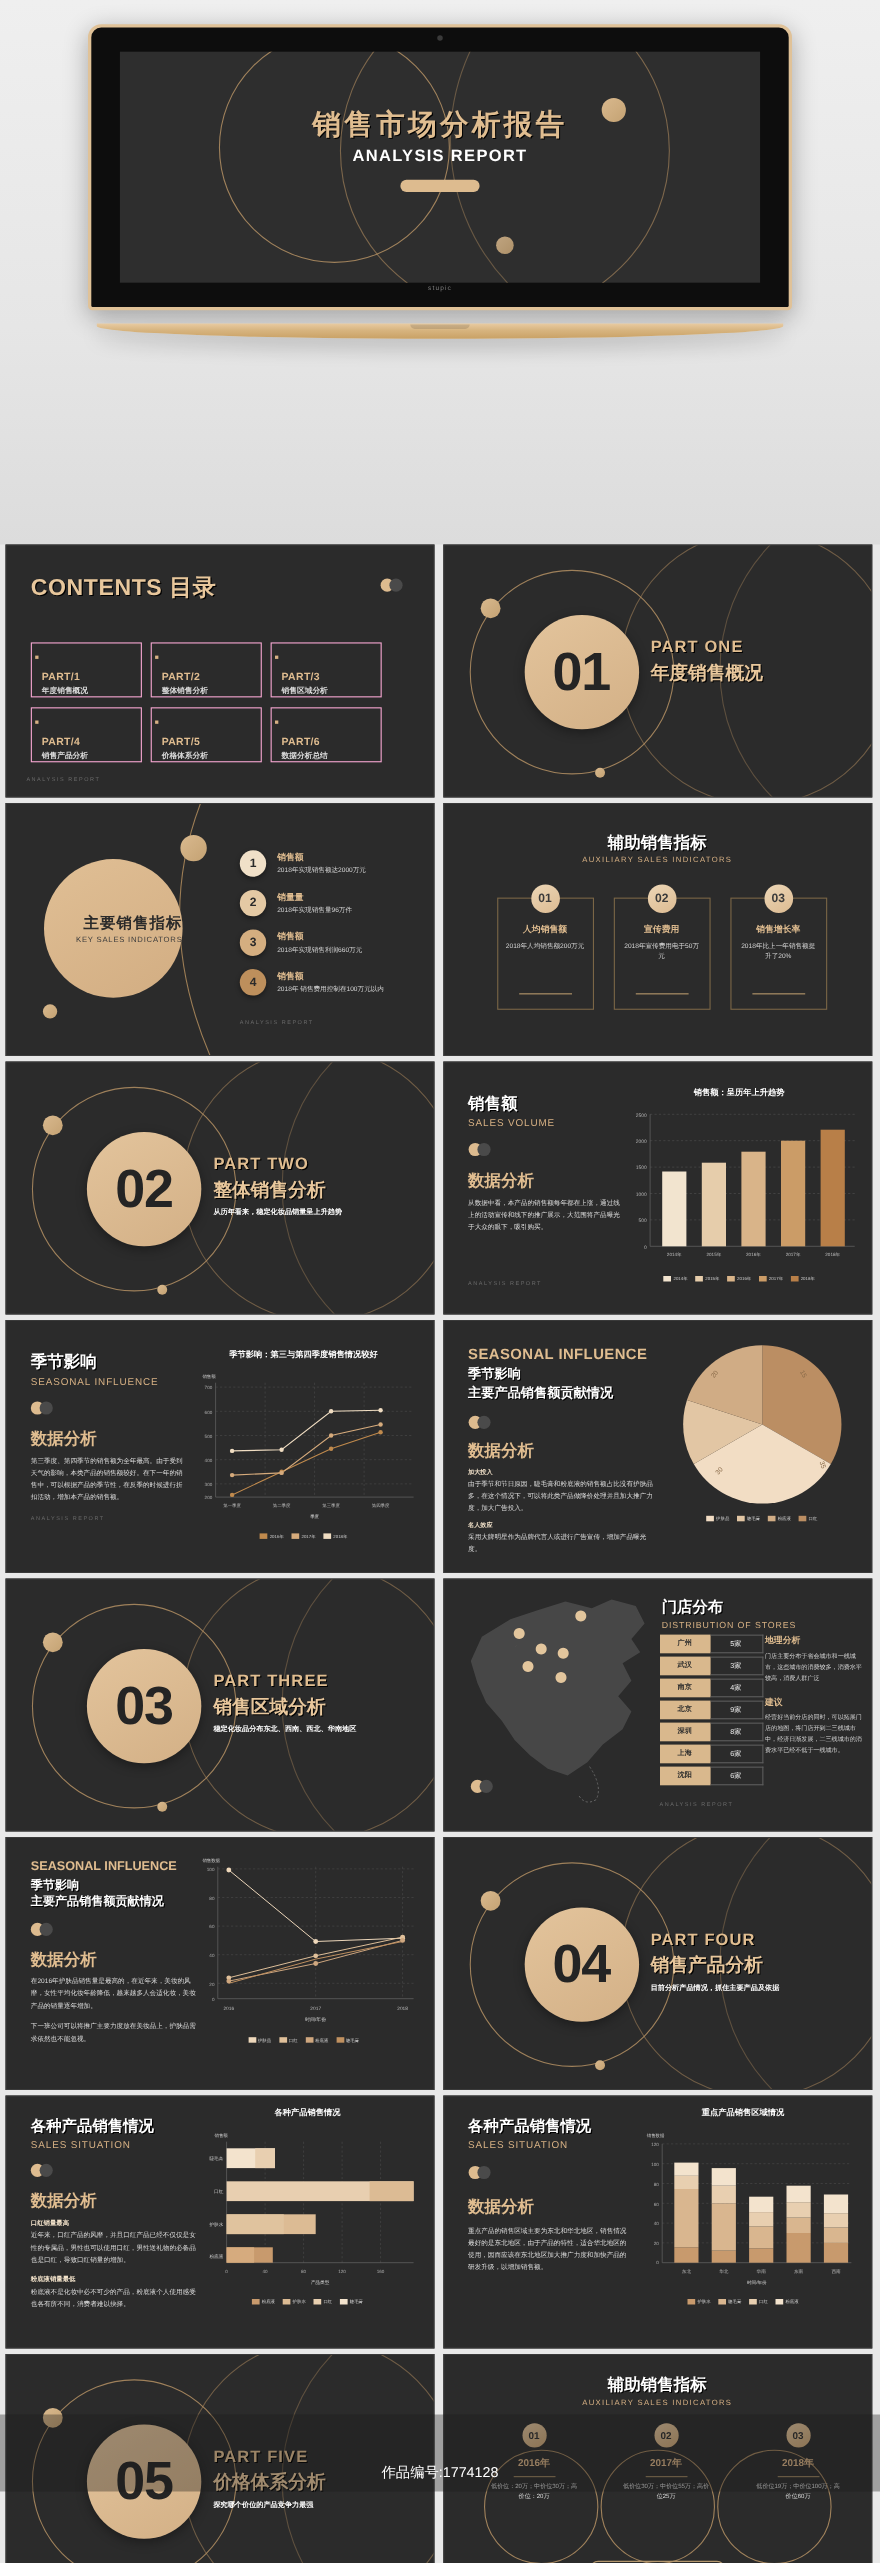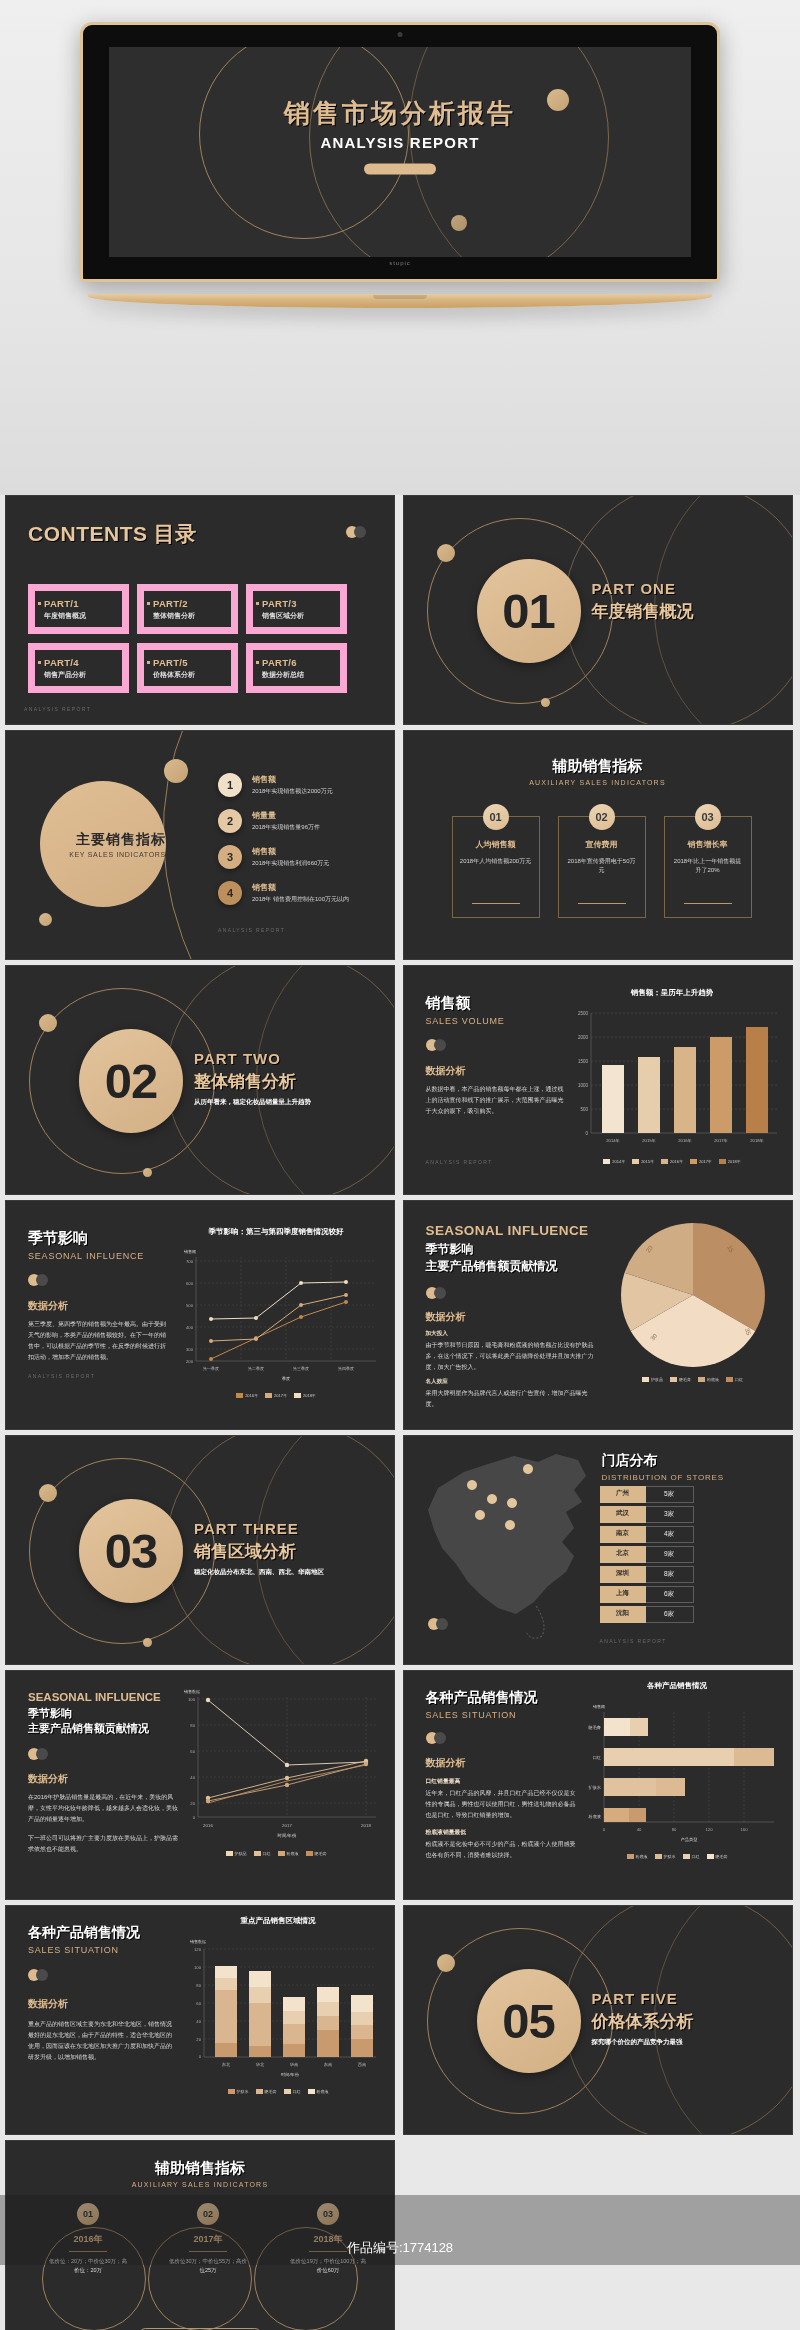--- a/index.html
+++ b/index.html
@@ -34,21 +34,21 @@
 
   .sp { position:absolute; }
   .wm { position:absolute; left:18px; bottom:12px; font-size:5px; color:#6a6a6a; letter-spacing:1.4px; }
 
   
   .ct-title { left:22px; top:24px; font-size:21px; font-weight:bold; color:#e8c79c; letter-spacing:.5px; text-shadow:1px 1px 0 #000; }
   .toggle { width:22px; height:12px; position:absolute; }
   .toggle .a { position:absolute; left:0; top:0; width:12px; height:12px; border-radius:50%; background:#ddbb8f; }
   .toggle .b { position:absolute; left:8px; top:0; width:12px; height:12px; border-radius:50%; background:#4a4a4a; }
   .ct-grid { position:absolute; left:22px; top:88px; display:grid; grid-template-columns:repeat(3,101px); grid-auto-rows:50px; gap:9px 8px; }
-  .ct-card { border:7px solid #f9a8d4; padding:7px 6px 0 9px; position:relative; }
+  .ct-card { border:1px solid #f9a8d4; padding:25px 6px 0 9px; position:relative; }
   .ct-card .sq { position:absolute; left:3px; top:11px; width:3px; height:3px; background:#d7b184; }
   .ct-p { font-size:9.5px; color:#e0bd90; font-weight:bold; letter-spacing:.3px; }
   .ct-s { font-size:7px; color:#ddd; font-weight:bold; margin-top:2px; }
 
   
   .pd-circle { position:absolute; left:73px; top:63px; width:104px; height:104px; border-radius:50%;
                background:linear-gradient(150deg,#e3c49c,#d3b086); display:flex; align-items:center; justify-content:center;
                box-shadow:0 3px 10px rgba(0,0,0,.35); }
   .pd-num { font-size:49px; font-weight:bold; color:#242424; letter-spacing:-1px; }
   .pd-txt { position:absolute; left:188px; top:84px; }
@@ -75,21 +75,21 @@
   .ax-card { width:88px; height:102px; border:1px solid #7b6646; position:relative; padding-top:22px; text-align:center; }
   .ax-bub { position:absolute; left:50%; top:-13px; transform:translateX(-50%); width:26px; height:26px; border-radius:50%; background:linear-gradient(150deg,#ecd6b6,#dcbb92); display:flex; align-items:center; justify-content:center; font-size:11px; color:#3a3a3a; font-weight:bold; }
   .ax-t { font-size:8px; font-weight:bold; color:#e0bd90; }
   .ax-d { font-size:6px; color:#d6d6d6; margin-top:7px; padding:0 7px; line-height:1.5; }
   .ax-ln { position:absolute; left:50%; transform:translateX(-50%); bottom:13px; width:48px; height:1px; background:#b89a6d; }
 
   
   .cs-left { position:absolute; left:22px; top:28px; width:140px; }
   .cs-cn { font-size:15px; font-weight:bold; color:#fff; text-shadow:1px 1px 0 #000; }
   .cs-en { font-size:9px; color:#d7b184; letter-spacing:.8px; margin-top:3px; }
-  .cs-da { font-size:10px; font-weight:bold; color:#e0bd90; margin-top:0; }
+  .cs-da { font-size:15px; font-weight:bold; color:#e0bd90; margin-top:0; }
   .cs-body { font-size:6px; color:#ddd; line-height:1.85; margin-top:6px; }
   .cs-chart { position:absolute; right:12px; top:26px; }
   .cht-title { font-size:7.5px; font-weight:bold; color:#fff; text-align:center; }
   .axis-lab { font-size:4.5px; fill:#b5b5b5; }
   .legend { display:flex; gap:7px; justify-content:center; margin-top:4px; }
   .lg { display:flex; align-items:center; gap:2px; font-size:4px; color:#cfcfcf; }
   .lgsw { width:7px; height:5px; display:inline-block; }
 
   
   .mp-h { position:absolute; left:198px; top:16px; }
@@ -551,20 +551,26 @@
         </div>
       <div class="mp-tr">
           <div class="mp-c1">上海</div>
           <div class="mp-c2">6家</div>
         </div>
       <div class="mp-tr">
           <div class="mp-c1">沈阳</div>
           <div class="mp-c2">6家</div>
         </div>
     </div>
+    <div class="mp-side">
+      <div class="mp-sh">地理分析</div>
+      <div class="mp-sb">门店主要分布于省会城市和一线城市，这些城市的消费较多，消费水平较高，消费人群广泛</div>
+      <div class="mp-sh">建议</div>
+      <div class="mp-sb">经营好当前分店的同时，可以拓展门店的地图，将门店开到二三线城市中，经济日渐发展，二三线城市的消费水平已经不低于一线城市。</div>
+    </div>
     <div class="wm" style="left:196px;bottom:20px;">ANALYSIS REPORT</div>
   </div>
 
   <div class="slide">
     <div style="position:absolute;left:22px;top:20px;width:152px;">
       <div style="font-size:11.5px;color:#e0bd90;font-weight:bold;">SEASONAL INFLUENCE</div>
       <div class="cs-cn" style="font-size:11px;margin-top:3px;">季节影响</div>
       <div class="cs-cn" style="font-size:11px;">主要产品销售额贡献情况</div>
       <div class="toggle" style="position:relative;margin:12px 0 12px;">
           <span class="a"></span>
@@ -636,20 +642,35 @@
             <span>粉底液</span>
           </span>
         <span class="lg">
             <i class="lgsw" style="background:#c09160"></i>
             <span>睫毛膏</span>
           </span>
       </div>
     </div>
   </div>
 
+  <div class="slide">
+    <div class="ring" style="width:186px;height:186px;left:23px;top:22px;"></div>
+    <div class="ring" style="width:250px;height:250px;left:160px;top:-14px;border-color:rgba(180,142,95,.5);"></div>
+    <div class="ring" style="width:330px;height:330px;left:250px;top:-52px;border-color:rgba(170,135,92,.4);"></div>
+    <div class="dot-tan" style="width:18px;height:18px;left:33px;top:48px;"></div>
+    <div class="dot-tan" style="width:9px;height:9px;left:137px;top:202px;"></div>
+    <div class="pd-circle">
+        <span class="pd-num">04</span>
+      </div>
+    <div class="pd-txt">
+      <div class="pd-en">PART FOUR</div>
+      <div class="pd-cn">销售产品分析</div>
+      <div class="pd-sub">目前分析产品情况，抓住主要产品及依据</div>
+    </div>
+  </div>
 
   <div class="slide">
     <div style="position:absolute;left:22px;top:18px;width:150px;">
       <div class="cs-cn" style="font-size:14px;">各种产品销售情况</div>
       <div class="cs-en">SALES SITUATION</div>
       <div class="toggle" style="position:relative;margin:12px 0 12px;">
           <span class="a"></span>
           <span class="b"></span>
         </div>
       <div class="cs-da">数据分析</div>

